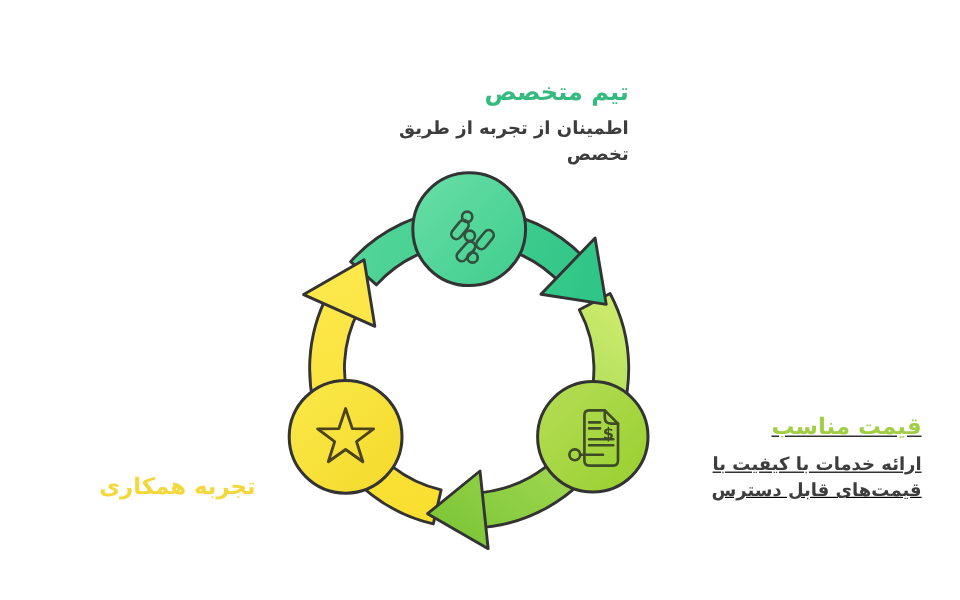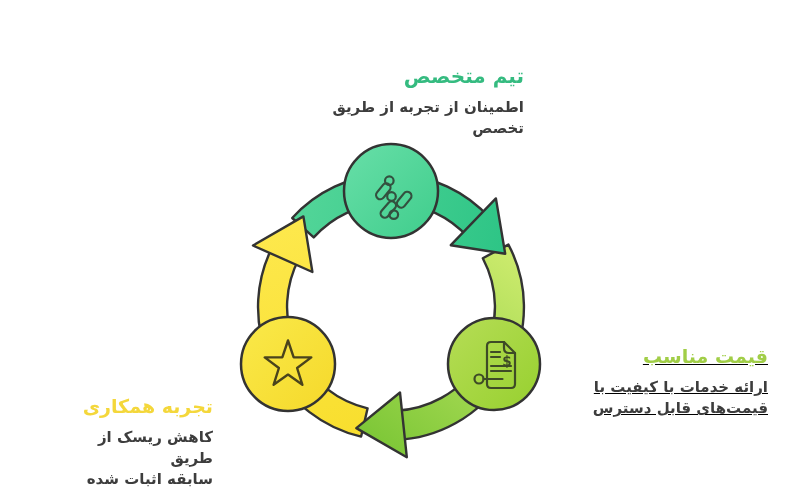--- a/index.html
+++ b/index.html
@@ -98,19 +98,15 @@
   <div class="label-block block-right side">
     <div class="label-title" style="color:#a1ce47">قیمت مناسب</div>
     <div class="label-sub">
       <div>ارائه خدمات با کیفیت با</div>
       <div>قیمت‌های قابل دسترس</div>
     </div>
   </div>
 
   <div class="label-block block-left side">
     <div class="label-title" style="color:#f4d73b">تجربه همکاری</div>
-    <div class="label-sub">
-      <div>کاهش ریسک از طریق</div>
-      <div>سابقه اثبات شده</div>
-    </div>
   </div>
 
 </div>
 
 </body></html>

